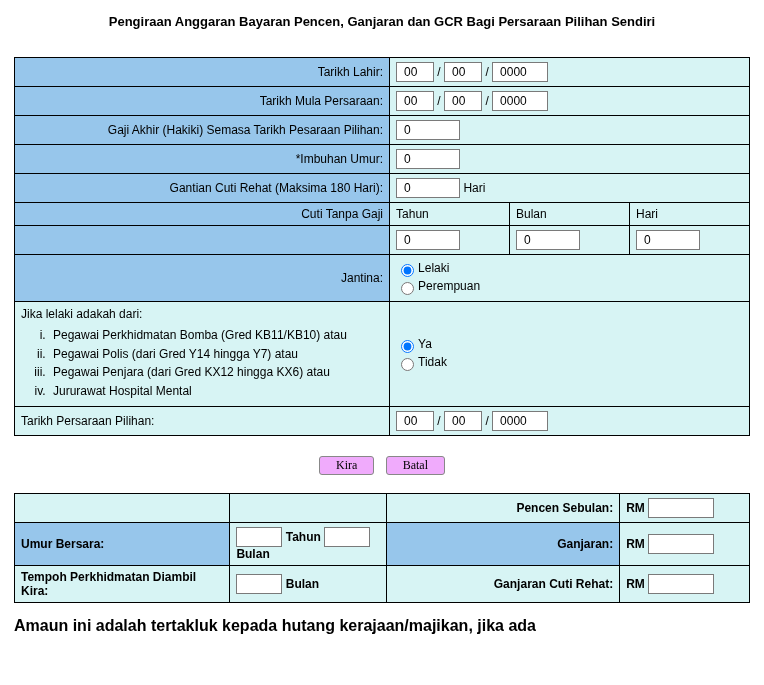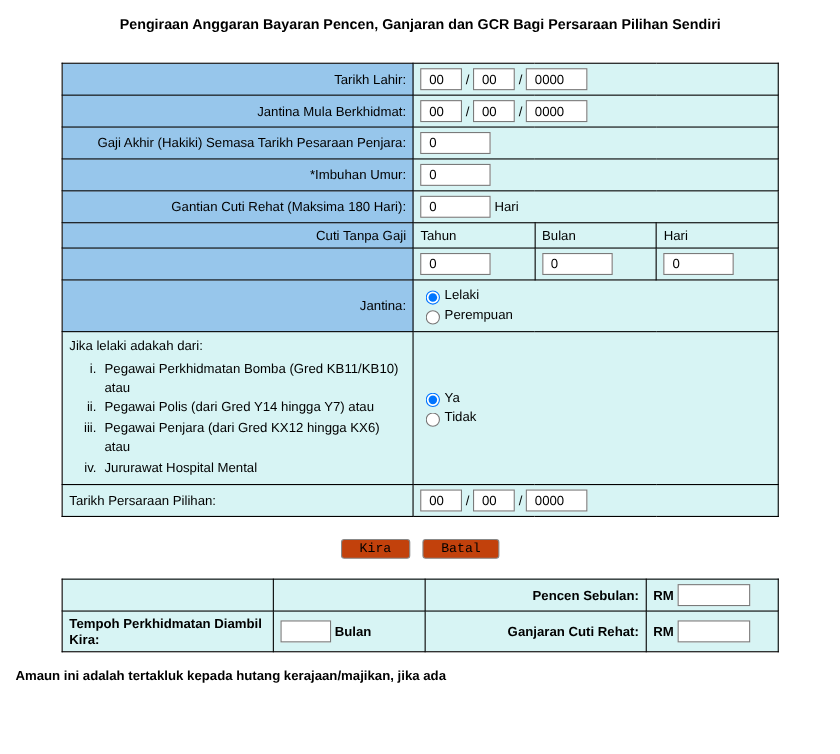--- a/index.html
+++ b/index.html
@@ -11,21 +11,21 @@
     color: #000;
   }
   .title {
     font-weight: bold;
     text-align: center;
     margin-bottom: 28px;
     font-size: 13px;
   }
   table.form, table.result {
     border-collapse: collapse;
-    width: 652px;
+    width: 736px;
     margin: 0 auto;
   }
   table.form td, table.result td {
     border: 1px solid #000;
     padding: 4px 6px;
     vertical-align: middle;
   }
   .blue { background: #97c6eb; }
   .cyan { background: #d7f4f4; }
   .label-right { text-align: right; }
@@ -42,68 +42,68 @@
   input.dd { width: 22px; }
   input.yyyy { width: 40px; }
   input.num { width: 48px; }
   input.med { width: 30px; }
   input.rm { width: 50px; }
   .btns {
     text-align: center;
     margin: 20px 0 18px 0;
   }
   button {
-    font-family: Liberation Mono, monospace;
+    font-family: Liberation Serif, serif;
     font-size: 12px;
     padding: 1px 16px;
-    background: #c2410c;
+    background: #f0abfc;
     border: 1px solid #888;
     border-radius: 3px;
     cursor: pointer;
     margin: 0 4px;
   }
   ol.jikalist {
     margin: 4px 0 0 0;
     padding-left: 28px;
   }
   ol.jikalist li { margin-bottom: 2px; padding-left:4px; }
   .footer {
     width: 740px;
     margin: 14px auto 6px auto;
     font-weight: bold;
-    font-size: 12px;
+    font-size: 16px;
   }
   .radio-line { margin: 2px 0; }
   input[type=radio] { vertical-align: middle; margin-right:4px; }
 </style>
 </head>
 <body>
 
 <div class="title">Pengiraan Anggaran Bayaran Pencen, Ganjaran dan GCR Bagi Persaraan Pilihan Sendiri</div>
 
 <table class="form">
   <tbody>
       <tr>
     <td class="blue label-right" style="width:380px;">Tarikh Lahir:</td>
     <td class="cyan" colspan="3">
       <input type="text" class="dd" value="00" style=""> /
       <input type="text" class="dd" value="00" style=""> /
       <input type="text" class="yyyy" value="0000" style="">
     </td>
   </tr>
   <tr>
-    <td class="blue label-right">Jantina Mula Berkhidmat:</td>
+    <td class="blue label-right">Tarikh Mula Persaraan:</td>
     <td class="cyan" colspan="3">
       <input type="text" class="dd" value="00" style=""> /
       <input type="text" class="dd" value="00" style=""> /
       <input type="text" class="yyyy" value="0000" style="">
     </td>
   </tr>
   <tr>
-    <td class="blue label-right">Gaji Akhir (Hakiki) Semasa Tarikh Pesaraan Penjara:</td>
+    <td class="blue label-right">Gaji Akhir (Hakiki) Semasa Tarikh Pesaraan Pilihan:</td>
     <td class="cyan" colspan="3">
       <input type="text" class="num" value="0" style="">
     </td>
   </tr>
   <tr>
     <td class="blue label-right">*Imbuhan Umur:</td>
     <td class="cyan" colspan="3">
       <input type="text" class="num" value="0" style="">
     </td>
   </tr>
@@ -169,27 +169,41 @@
       <tr>
     <td class="cyan" style="width:210px;"></td>
     <td class="cyan" style="width:150px;"></td>
     <td class="cyan label-right bold" style="width:230px;">Pencen Sebulan:</td>
     <td class="cyan bold" style="width:120px;">
       <span>RM</span>
       <input type="text" class="rm" value="" style="">
     </td>
   </tr>
   <tr>
-    <td class="cyan bold">Tempoh Perkhidmatan Diambil Kira:</td>
-    <td class="cyan bold">
+    <td class="blue bold">Umur Bersara:</td>
+    <td class="cyan bold">
+      <input type="text" class="med" value="" style="">
+      <span>Tahun</span>
       <input type="text" class="med" value="" style="">
       <span>Bulan</span>
     </td>
-    <td class="cyan label-right bold">Ganjaran Cuti Rehat:</td>
+    <td class="blue label-right bold">Ganjaran:</td>
     <td class="cyan bold">
       <span>RM</span>
       <input type="text" class="rm" value="" style="">
     </td>
   </tr>
+  <tr>
+    <td class="cyan bold">Tempoh Perkhidmatan Diambil Kira:</td>
+    <td class="cyan bold">
+      <input type="text" class="med" value="" style="">
+      <span>Bulan</span>
+    </td>
+    <td class="cyan label-right bold">Ganjaran Cuti Rehat:</td>
+    <td class="cyan bold">
+      <span>RM</span>
+      <input type="text" class="rm" value="" style="">
+    </td>
+  </tr>
 </tbody>
   </table>
 
 <div class="footer">Amaun ini adalah tertakluk kepada hutang kerajaan/majikan, jika ada</div>
 
 </body></html>

